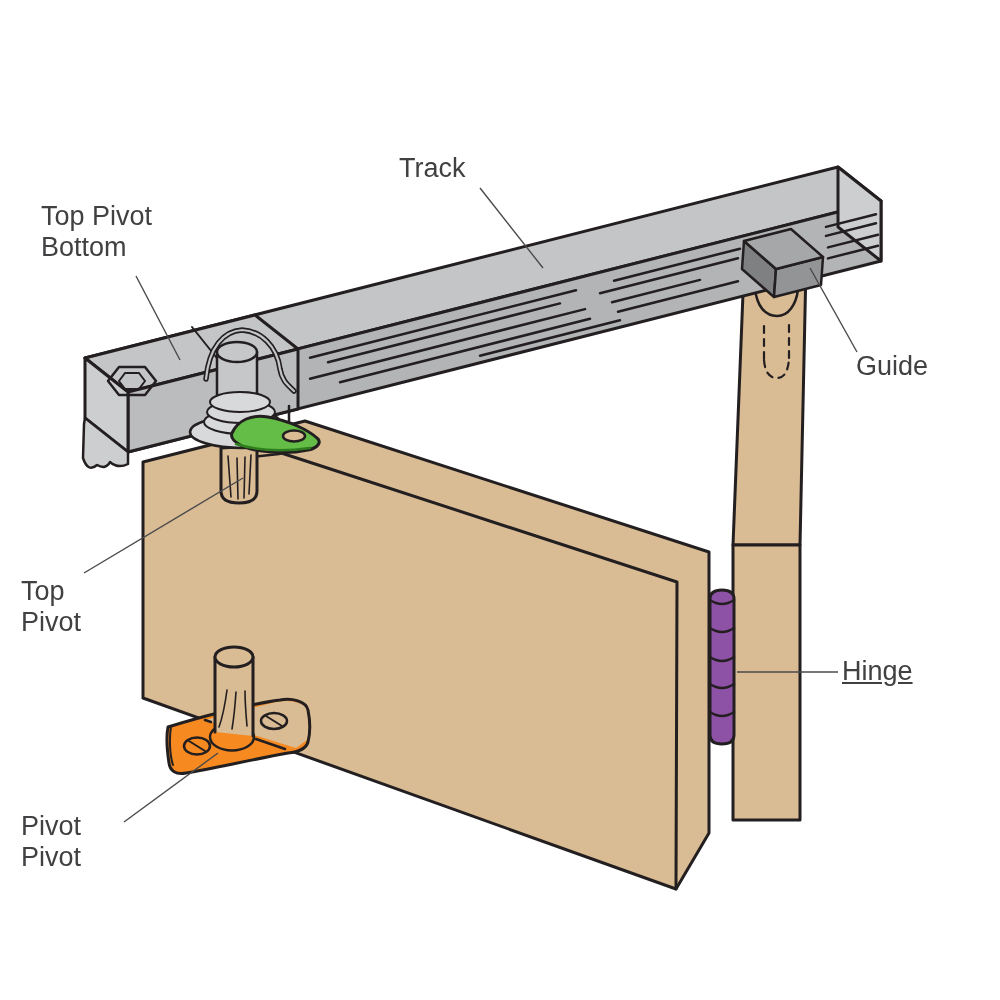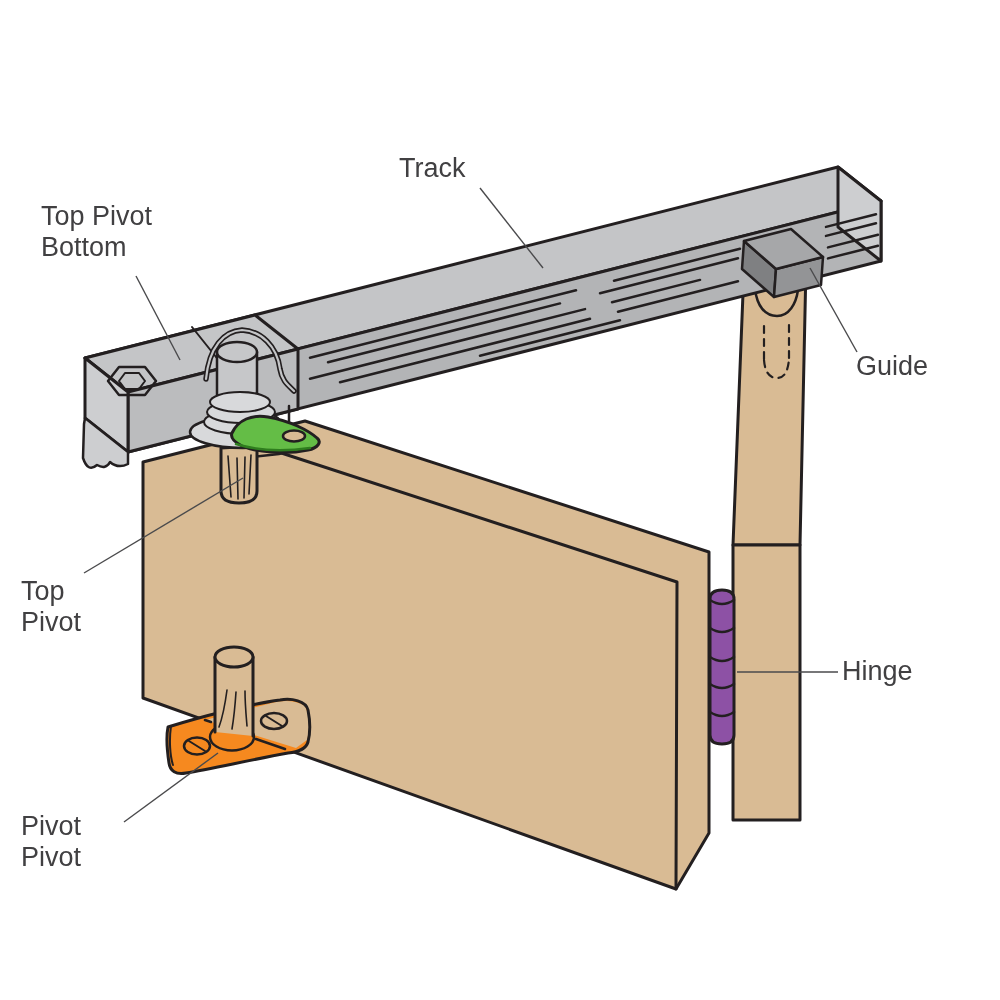--- a/index.html
+++ b/index.html
@@ -144,20 +144,20 @@
     <span>Top Pivot</span>
     <span>Bottom</span>
   </div>
   <div class="lbl" style="left:856px;top:351px;">
     <span>Guide</span>
   </div>
   <div class="lbl" style="left:21px;top:554px;margin-top:22px;">
     <span>Top</span>
     <span>Pivot</span>
   </div>
-  <div class="lbl" style="left:842px;top:656px;">
+  <div class="lbl" style="left:842px;top:656px;text-decoration:underline;">
     <span>Hinge</span>
   </div>
   <div class="lbl" style="left:21px;top:811px;">
     <span>Pivot</span>
     <span>Pivot</span>
   </div>
 </div>
 
 </body></html>

